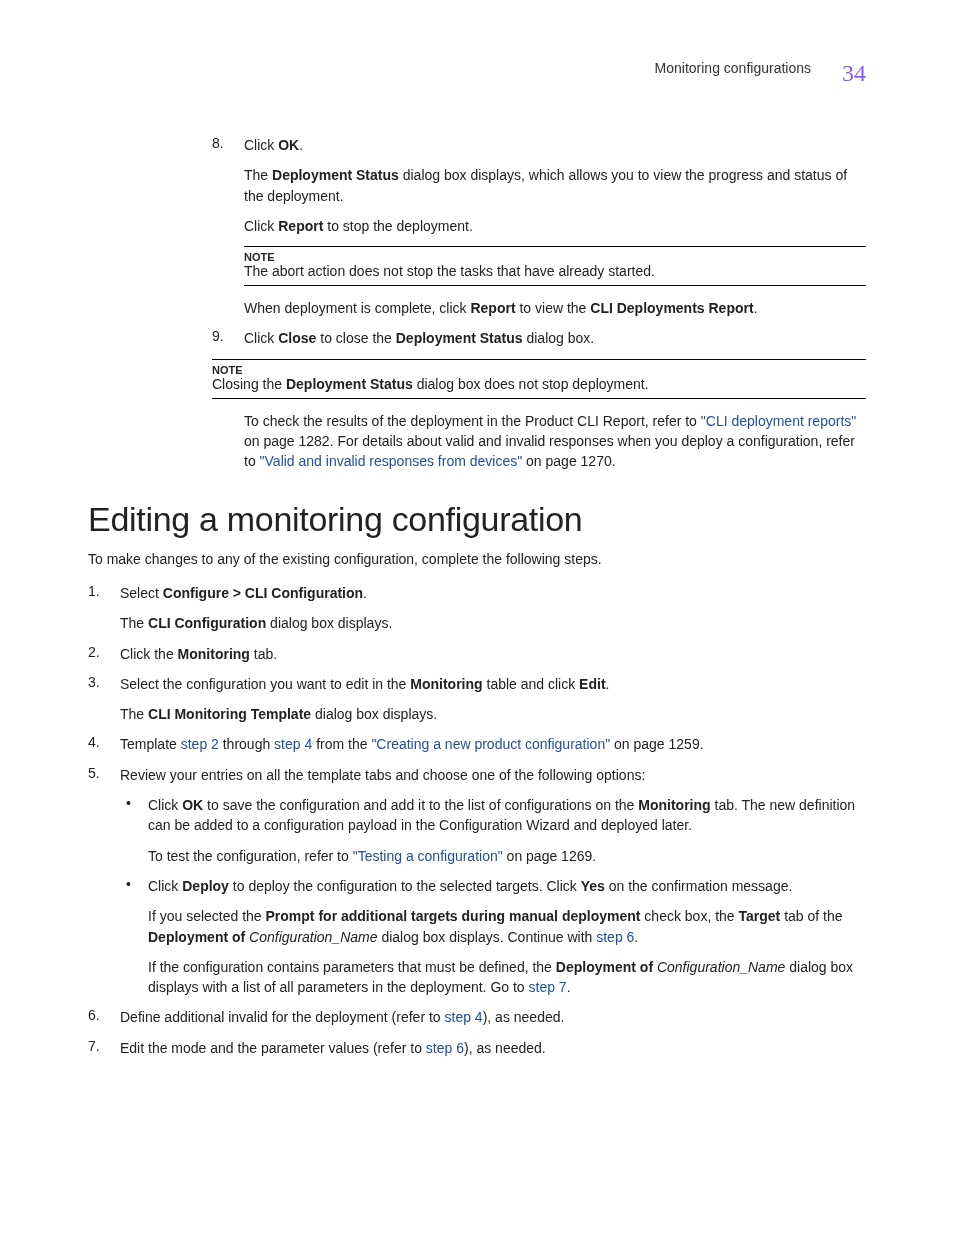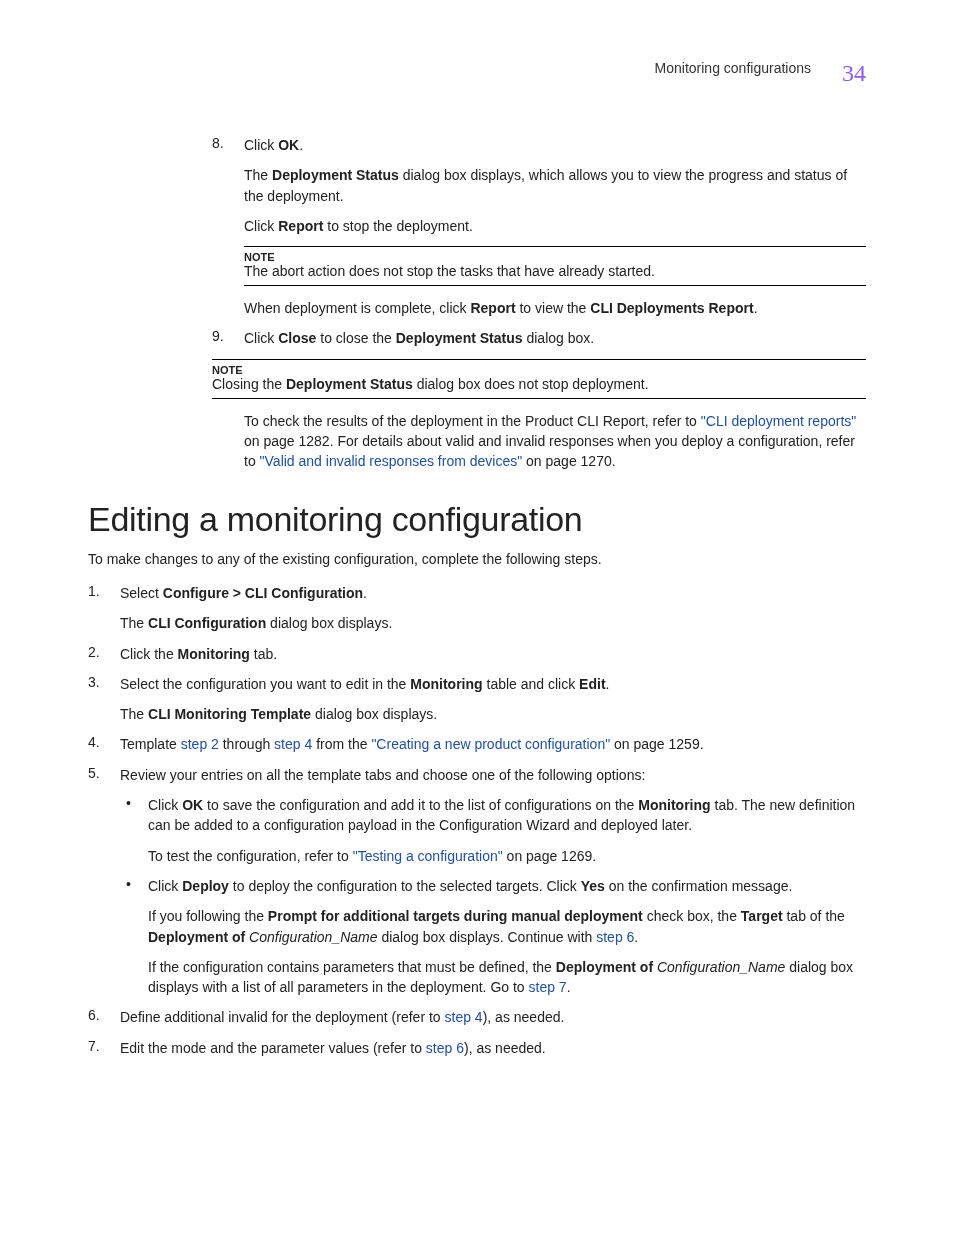--- a/index.html
+++ b/index.html
@@ -197,21 +197,21 @@
             </p>
             <p>
               <span>To test the configuration, refer to </span><a class="link">"Testing a configuration"</a><span> on page 1269.</span>
             </p>
           </li>
           <li>
             <p>
               <span>Click </span><span class="bold">Deploy</span><span> to deploy the configuration to the selected targets. Click </span><span class="bold">Yes</span><span> on the confirmation message.</span>
             </p>
             <p>
-              <span>If you following the </span><span class="bold">Prompt for additional targets during manual deployment</span><span> check box, the </span><span class="bold">Target</span><span> tab of the </span><span class="bold">Deployment of</span><span class="italic"> Configuration_Name</span><span> dialog box displays. Continue with </span><a class="link">step 6</a><span>.</span>
+              <span>If you selected the </span><span class="bold">Prompt for additional targets during manual deployment</span><span> check box, the </span><span class="bold">Target</span><span> tab of the </span><span class="bold">Deployment of</span><span class="italic"> Configuration_Name</span><span> dialog box displays. Continue with </span><a class="link">step 6</a><span>.</span>
             </p>
             <p>
               <span>If the configuration contains parameters that must be defined, the </span><span class="bold">Deployment of</span><span class="italic"> Configuration_Name</span><span> dialog box displays with a list of all parameters in the deployment. Go to </span><a class="link">step 7</a><span>.</span>
             </p>
           </li>
         </ul>
       </li>
 
       <li>
         <span class="num">6.</span>

